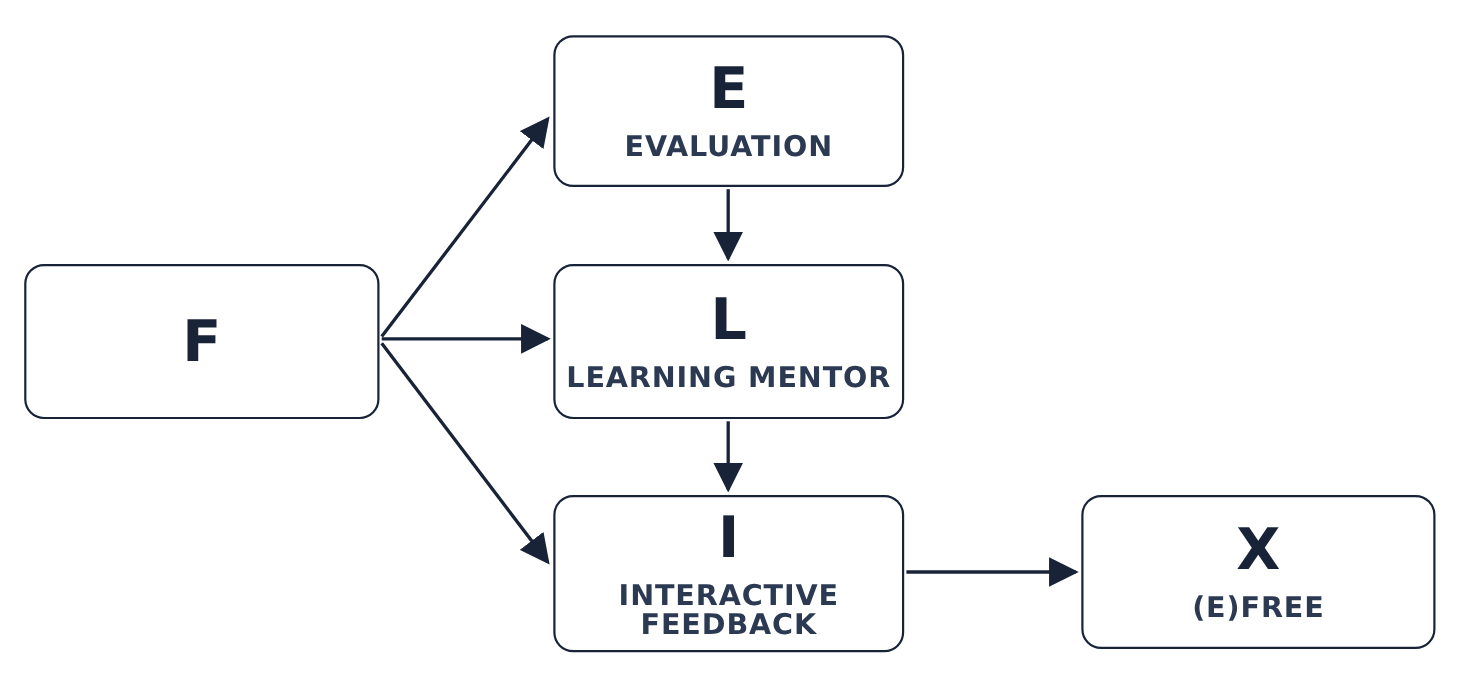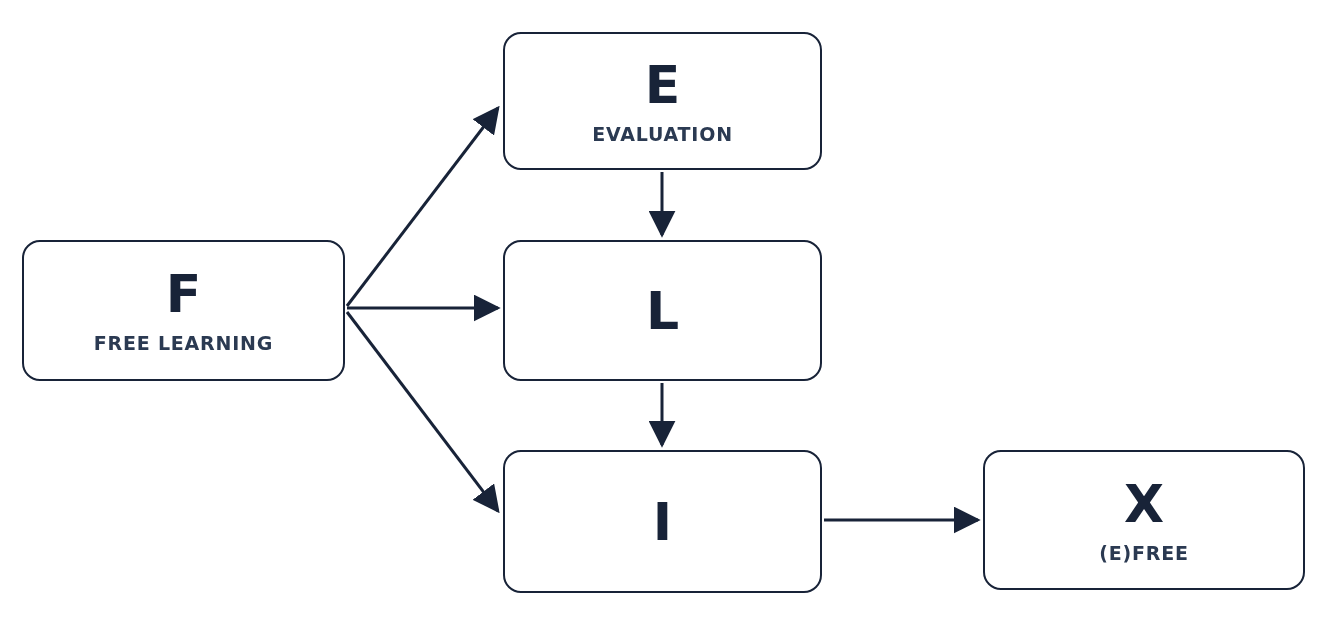--- a/index.html
+++ b/index.html
@@ -36,21 +36,21 @@
     gap: 14px;
     text-align: center;
   }
   .node-letter {
     font-size: 52px;
     font-weight: 700;
     color: #182338;
     line-height: 1;
   }
   .node-label {
-    font-size: 19px;
+    font-size: 26px;
     font-weight: 700;
     color: #2b3a52;
     letter-spacing: 0.8px;
     line-height: 1;
   }
   
   .node-f { left: 22px;  top: 240px; width: 323px; height: 141px; }
   .node-e { left: 503px; top: 32px;  width: 319px; height: 138px; }
   .node-l { left: 503px; top: 240px; width: 319px; height: 141px; }
   .node-i { left: 503px; top: 450px; width: 319px; height: 143px; }
@@ -70,34 +70,35 @@
     <line x1="347" y1="306" x2="498" y2="108" stroke="#182338" stroke-width="3" marker-end="url(#arrowhead)"></line>
     <line x1="347" y1="308" x2="498" y2="308" stroke="#182338" stroke-width="3" marker-end="url(#arrowhead)"></line>
     <line x1="347" y1="312" x2="498" y2="511" stroke="#182338" stroke-width="3" marker-end="url(#arrowhead)"></line>
     <line x1="662" y1="172" x2="662" y2="235" stroke="#182338" stroke-width="3" marker-end="url(#arrowhead)"></line>
     <line x1="662" y1="383" x2="662" y2="445" stroke="#182338" stroke-width="3" marker-end="url(#arrowhead)"></line>
     <line x1="824" y1="520" x2="978" y2="520" stroke="#182338" stroke-width="3" marker-end="url(#arrowhead)"></line>
   </svg>
 
   <div class="node node-f">
     <div class="node-letter">F</div>
-    <div class="node-label">FREE LEARNING</div>
   </div>
 
   <div class="node node-e">
     <div class="node-letter">E</div>
     <div class="node-label">EVALUATION</div>
   </div>
 
   <div class="node node-l">
     <div class="node-letter">L</div>
+    <div class="node-label">LEARNING MENTOR</div>
   </div>
 
   <div class="node node-i">
     <div class="node-letter">I</div>
+    <div class="node-label">INTERACTIVE FEEDBACK</div>
   </div>
 
   <div class="node node-x">
     <div class="node-letter">X</div>
     <div class="node-label">(E)FREE</div>
   </div>
 
 </div>
 
 </body></html>

